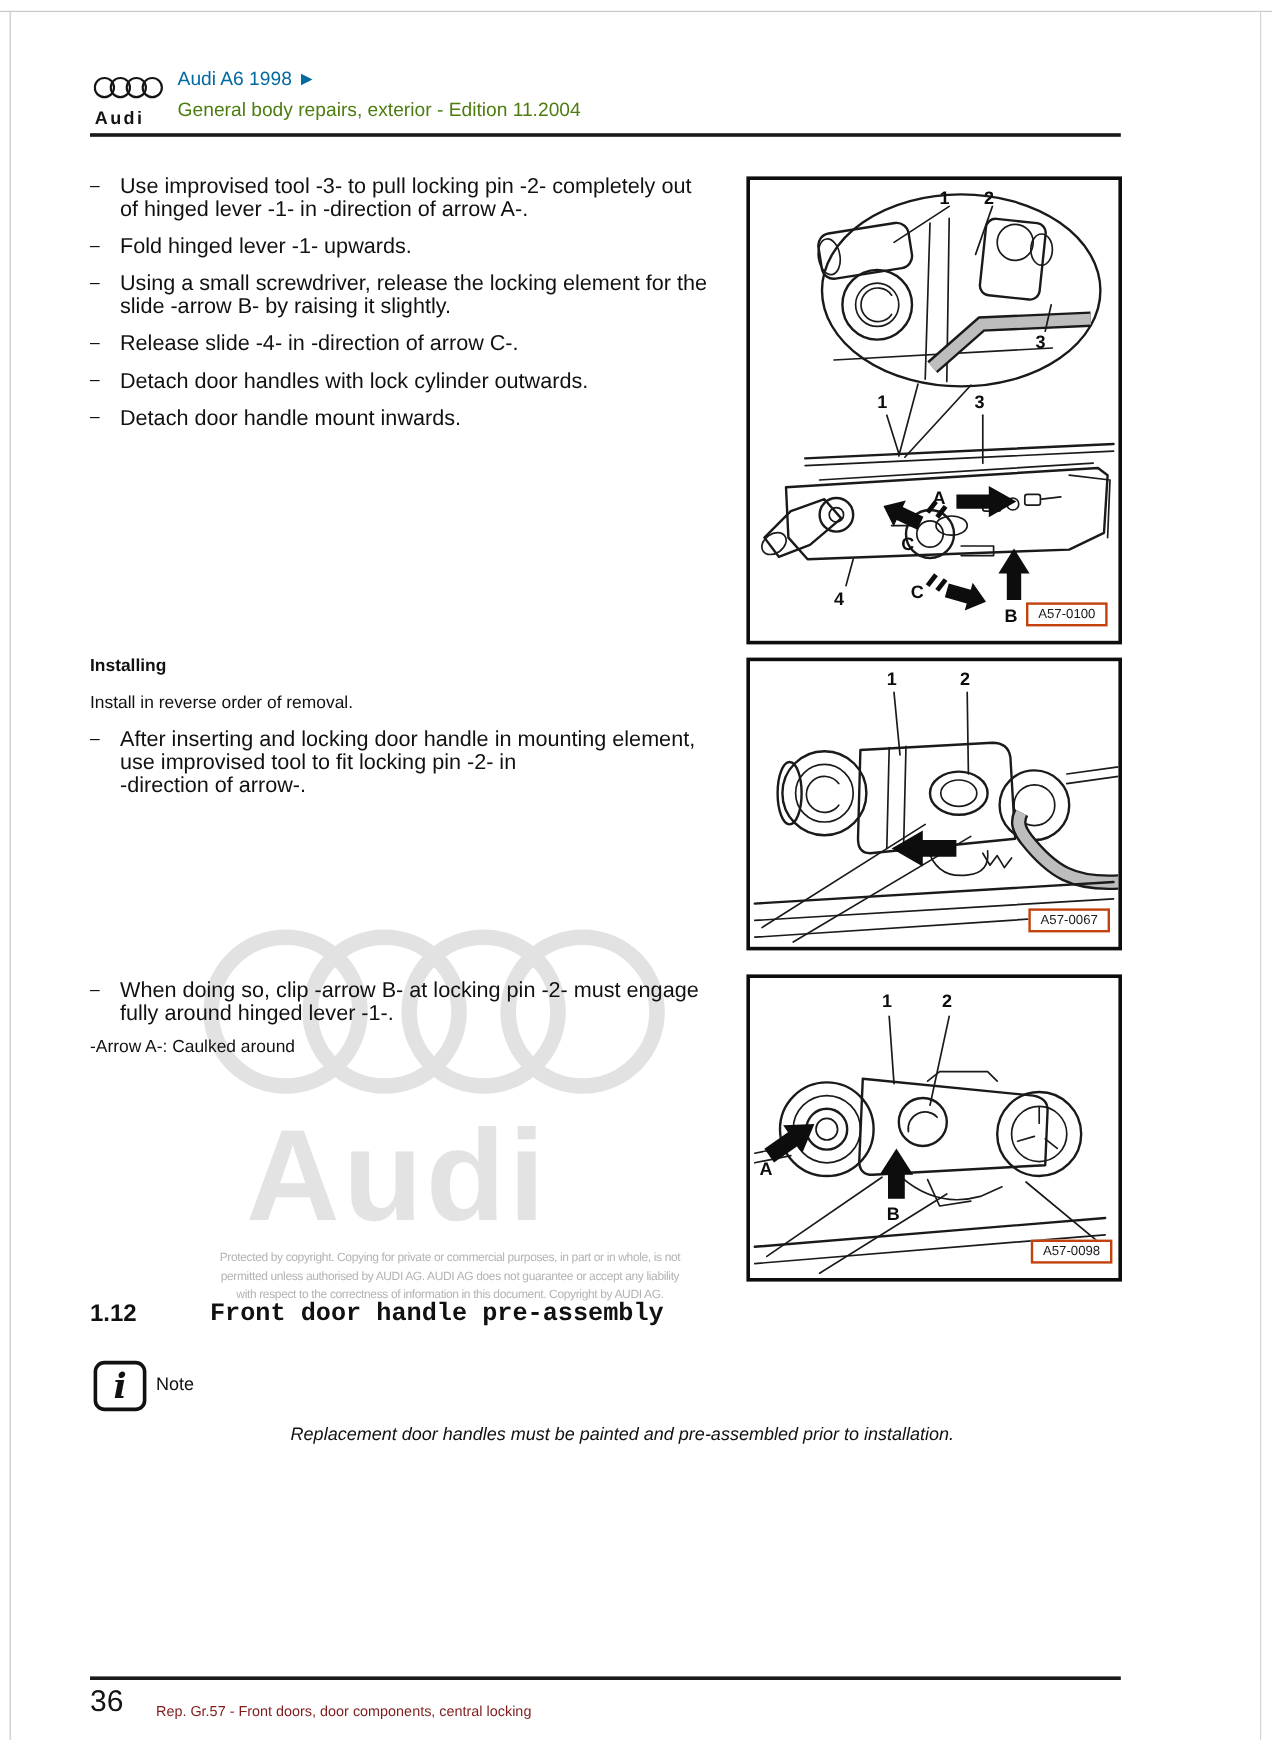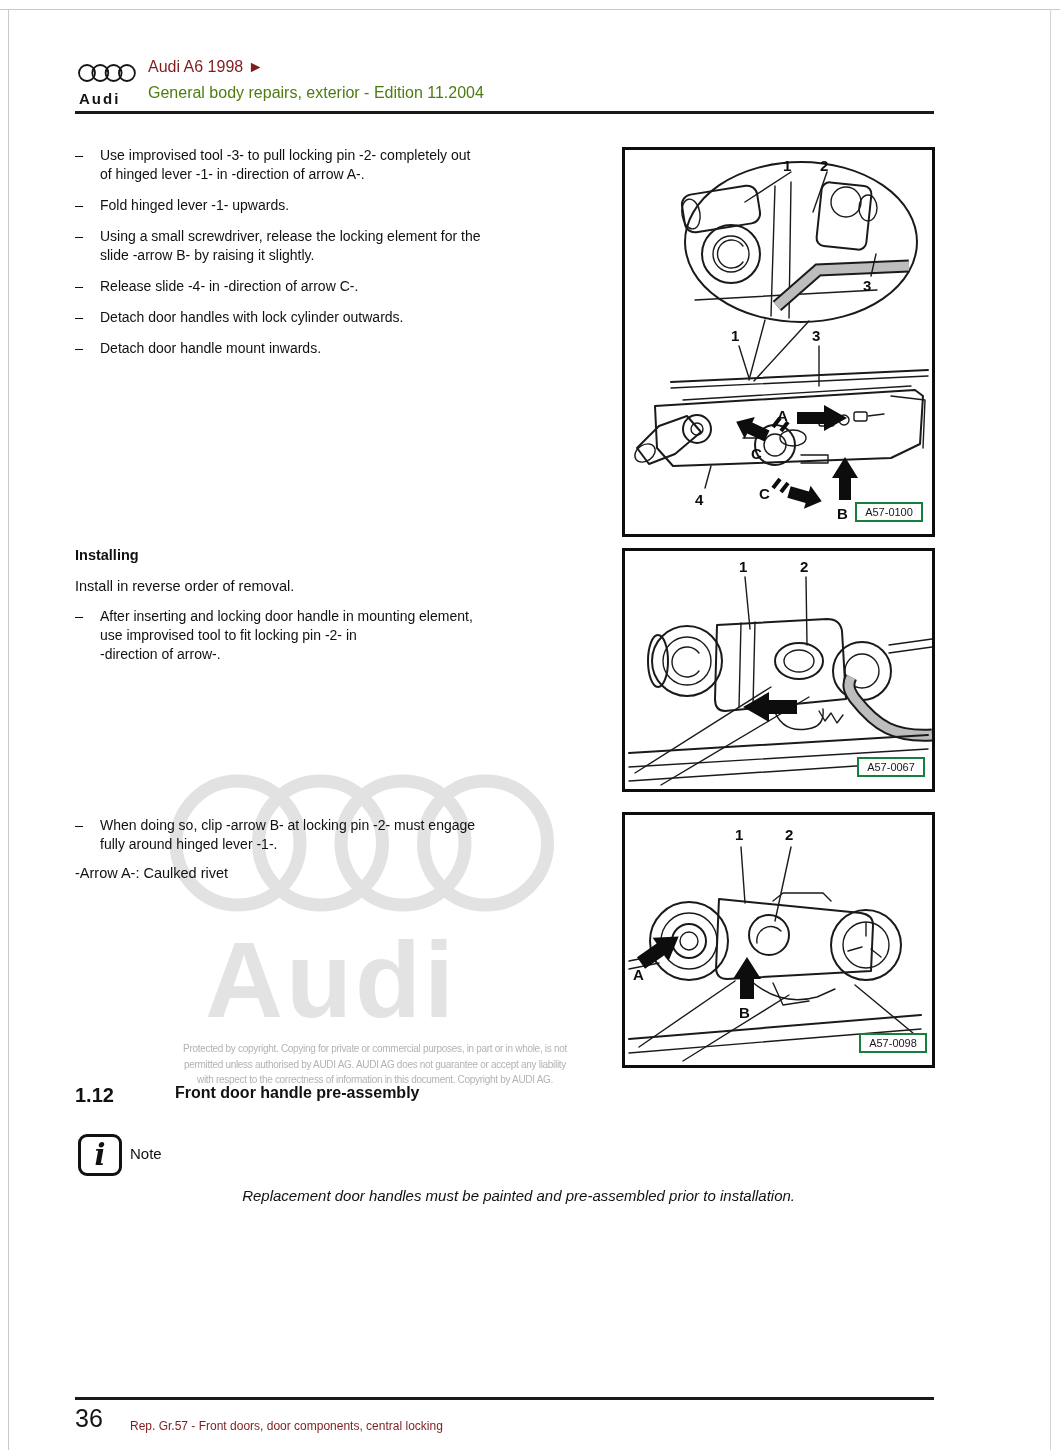--- a/index.html
+++ b/index.html
@@ -8,65 +8,65 @@
     font-family:"Liberation Sans","DejaVu Sans",sans-serif;color:#111;
   }
   
   .scan-edge-top{position:absolute;left:0;top:9px;width:1060px;height:1px;background:#c9c9c9;}
   .scan-edge-left{position:absolute;left:8px;top:9px;width:1px;height:1441px;background:#c9c9c9;}
   .scan-edge-right{position:absolute;left:1050px;top:9px;width:1px;height:1441px;background:#d4d4d4;}
 
   
   .hdr-logo{position:absolute;left:78px;top:60px;}
   .hdr-brand{position:absolute;left:79px;top:90px;font-weight:bold;font-size:15px;letter-spacing:2px;color:#141414;}
-  .hdr-line1{position:absolute;left:148px;top:58px;font-size:16px;color:#7f1d1d;}
+  .hdr-line1{position:absolute;left:148px;top:58px;font-size:16px;color:#0369a1;}
   .hdr-line2{position:absolute;left:148px;top:84px;font-size:16px;color:#4d7c0f;}
   .hdr-rule{position:absolute;left:75px;top:111px;width:859px;height:3px;background:#1a1a1a;}
 
   
   .list{position:absolute;left:75px;top:146px;width:530px;}
   .li{display:flex;margin-bottom:12px;}
   .dash{width:25px;flex:0 0 25px;font-size:14.5px;line-height:19px;}
-  .li-text{font-size:14px;line-height:19px;white-space:pre-line;}
+  .li-text{font-size:18px;line-height:19px;white-space:pre-line;}
   .installing{position:absolute;left:75px;top:546px;width:530px;}
   .sub-head{font-size:14.5px;font-weight:bold;line-height:19px;margin-bottom:12px;}
   .prose{font-size:14.5px;line-height:19px;white-space:pre-line;margin-bottom:11px;}
   .when-block{position:absolute;left:75px;top:816px;width:545px;}
   .arrow-note{position:absolute;left:75px;top:864px;font-size:14.5px;line-height:19px;}
 
   
   .wm-rings{position:absolute;left:168px;top:773px;width:390px;height:140px;}
   .wm-word{position:absolute;left:205px;top:926px;font-size:108px;font-weight:bold;letter-spacing:3px;color:#e3e3e3;line-height:1;}
   .copyright{position:absolute;left:118px;top:1041px;width:514px;text-align:center;
     font-size:10px;letter-spacing:-0.3px;line-height:15.5px;color:#b3b3b3;white-space:pre-line;}
 
   
   .sec-num{position:absolute;left:75px;top:1084px;font-size:20px;font-weight:bold;}
-  .sec-title{position:absolute;left:175px;top:1084px;font-size:16px;font-weight:bold;}
+  .sec-title{position:absolute;left:175px;top:1084px;font-size:21px;font-weight:bold;font-family:Liberation Mono, monospace;}
 
   
   .note-icon{position:absolute;left:78px;top:1134px;width:38px;height:36px;border:3px solid #111;border-radius:9px;
     display:flex;align-items:center;justify-content:center;
     font-family:"DejaVu Serif","Liberation Serif",serif;font-style:italic;font-weight:bold;font-size:29px;color:#111;}
   .note-label{position:absolute;left:130px;top:1145px;font-size:15px;font-weight:normal;}
   .note-text{position:absolute;left:75px;top:1186px;width:720px;font-size:15px;font-style:italic;line-height:20px;text-align:right;}
 
   
   .ftr-rule{position:absolute;left:75px;top:1397px;width:859px;height:3px;background:#1a1a1a;}
   .ftr-num{position:absolute;left:75px;top:1404px;font-size:25px;color:#141414;}
   .ftr-text{position:absolute;left:130px;top:1419px;font-size:12px;color:#7f1d1d;}
 
   
   .figure{position:absolute;border:3px solid #0d0d0d;background:#fff;}
   .fig1{left:622px;top:147px;width:307px;height:384px;}
   .fig2{left:622px;top:548px;width:307px;height:238px;}
   .fig3{left:622px;top:812px;width:307px;height:250px;}
   .figure svg{position:absolute;left:0;top:0;}
   .callout{position:absolute;font-size:15px;font-weight:bold;color:#0d0d0d;line-height:1;}
-  .fig-id{position:absolute;border:2px solid #15803d;background:#fff;text-align:center;
+  .fig-id{position:absolute;border:2px solid #c2410c;background:#fff;text-align:center;
     font-size:11px;line-height:16px;color:#1a1a1a;}
   .lineart{stroke:#1a1a1a;stroke-width:2;fill:none;stroke-linejoin:round;stroke-linecap:round;}
   .thin{stroke-width:1.4;}
   .blk{fill:#0d0d0d;stroke:none;}
 </style>
 </head>
 <body>
 
 <div class="page">
 
@@ -141,21 +141,21 @@
   </div>
   <div class="wm-word">Audi</div>
 
   <div class="when-block">
     <div class="li">
         <span class="dash">–</span>
         <span class="li-text">When doing so, clip -arrow B- at locking pin -2- must engage
 fully around hinged lever -1-.</span>
       </div>
   </div>
-  <div class="arrow-note">-Arrow A-: Caulked rivet</div>
+  <div class="arrow-note">-Arrow A-: Caulked around</div>
 
   <div class="copyright">Protected by copyright. Copying for private or commercial purposes, in part or in whole, is not
 permitted unless authorised by AUDI AG. AUDI AG does not guarantee or accept any liability
 with respect to the correctness of information in this document. Copyright by AUDI AG.</div>
 
   <div class="sec-num">1.12</div>
   <div class="sec-title">Front door handle pre-assembly</div>
 
   <div class="note-icon">i</div>
   <div class="note-label">Note</div>

